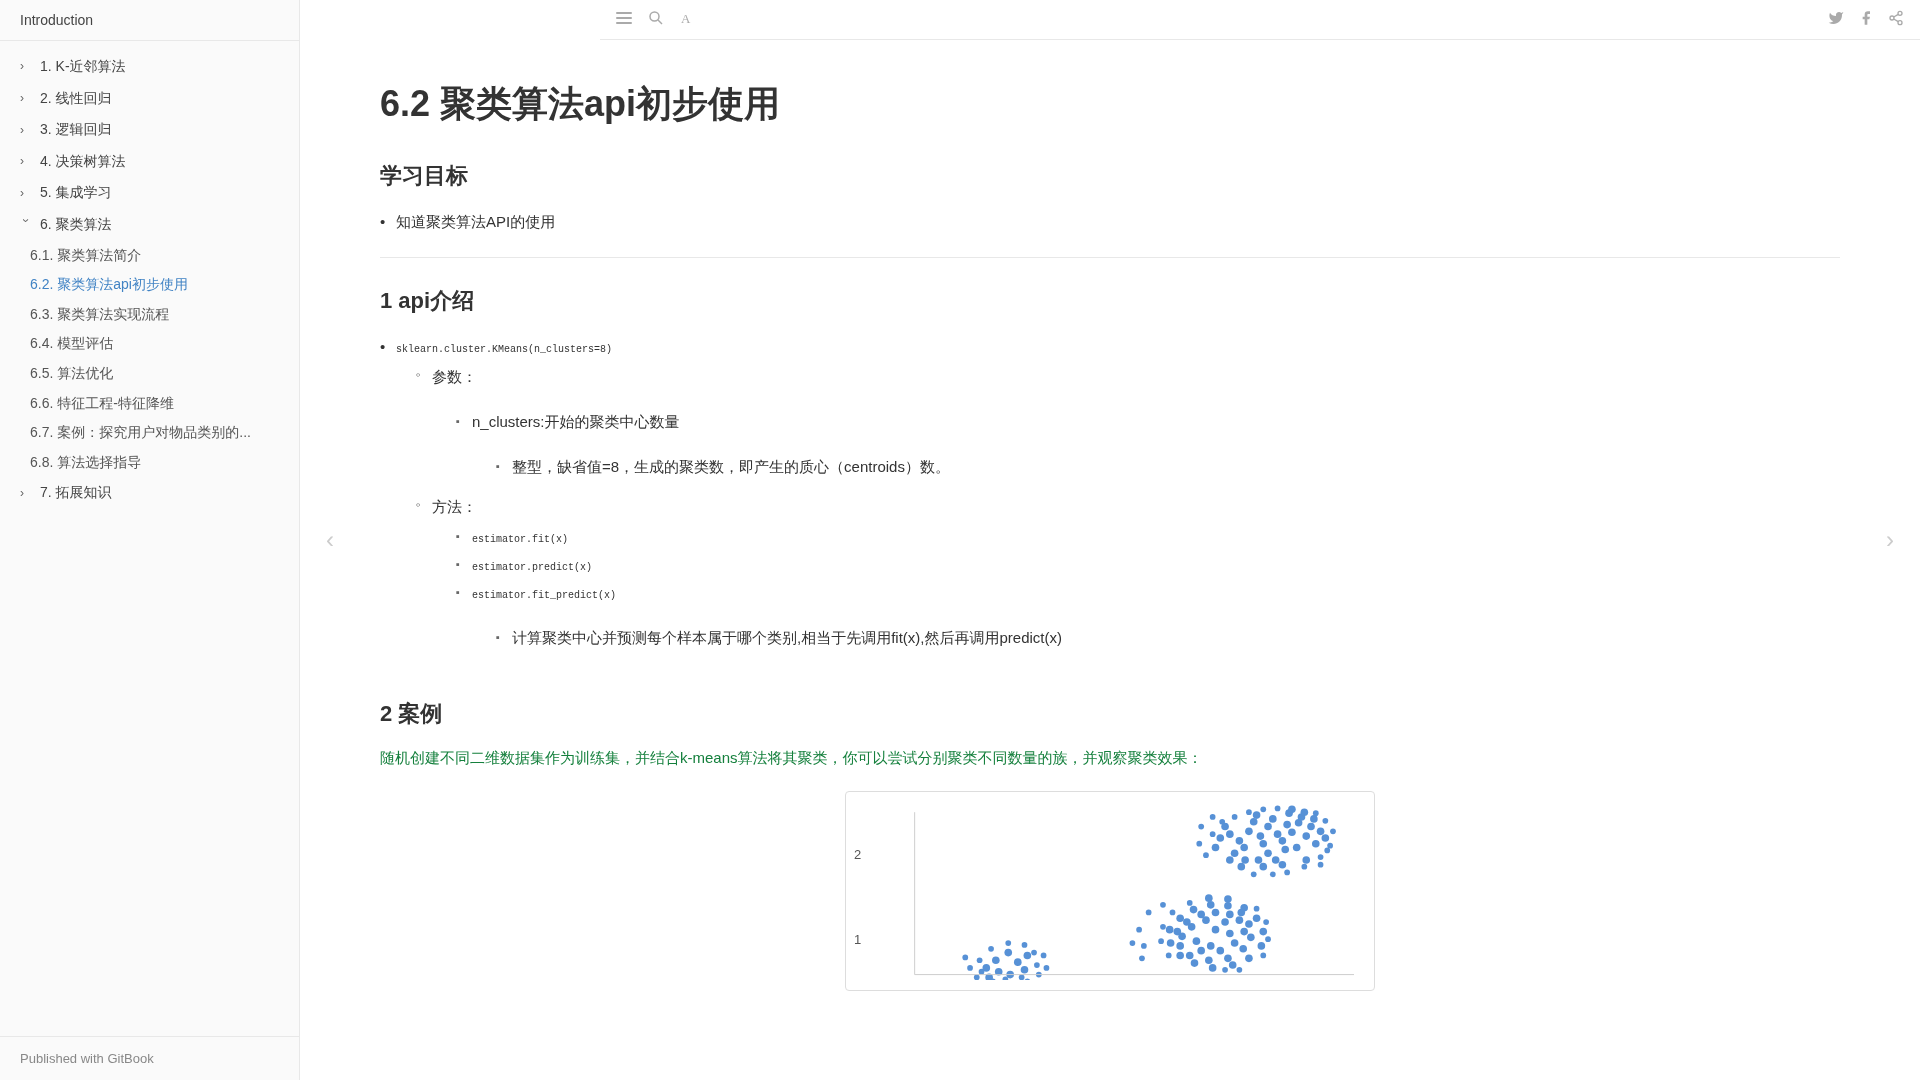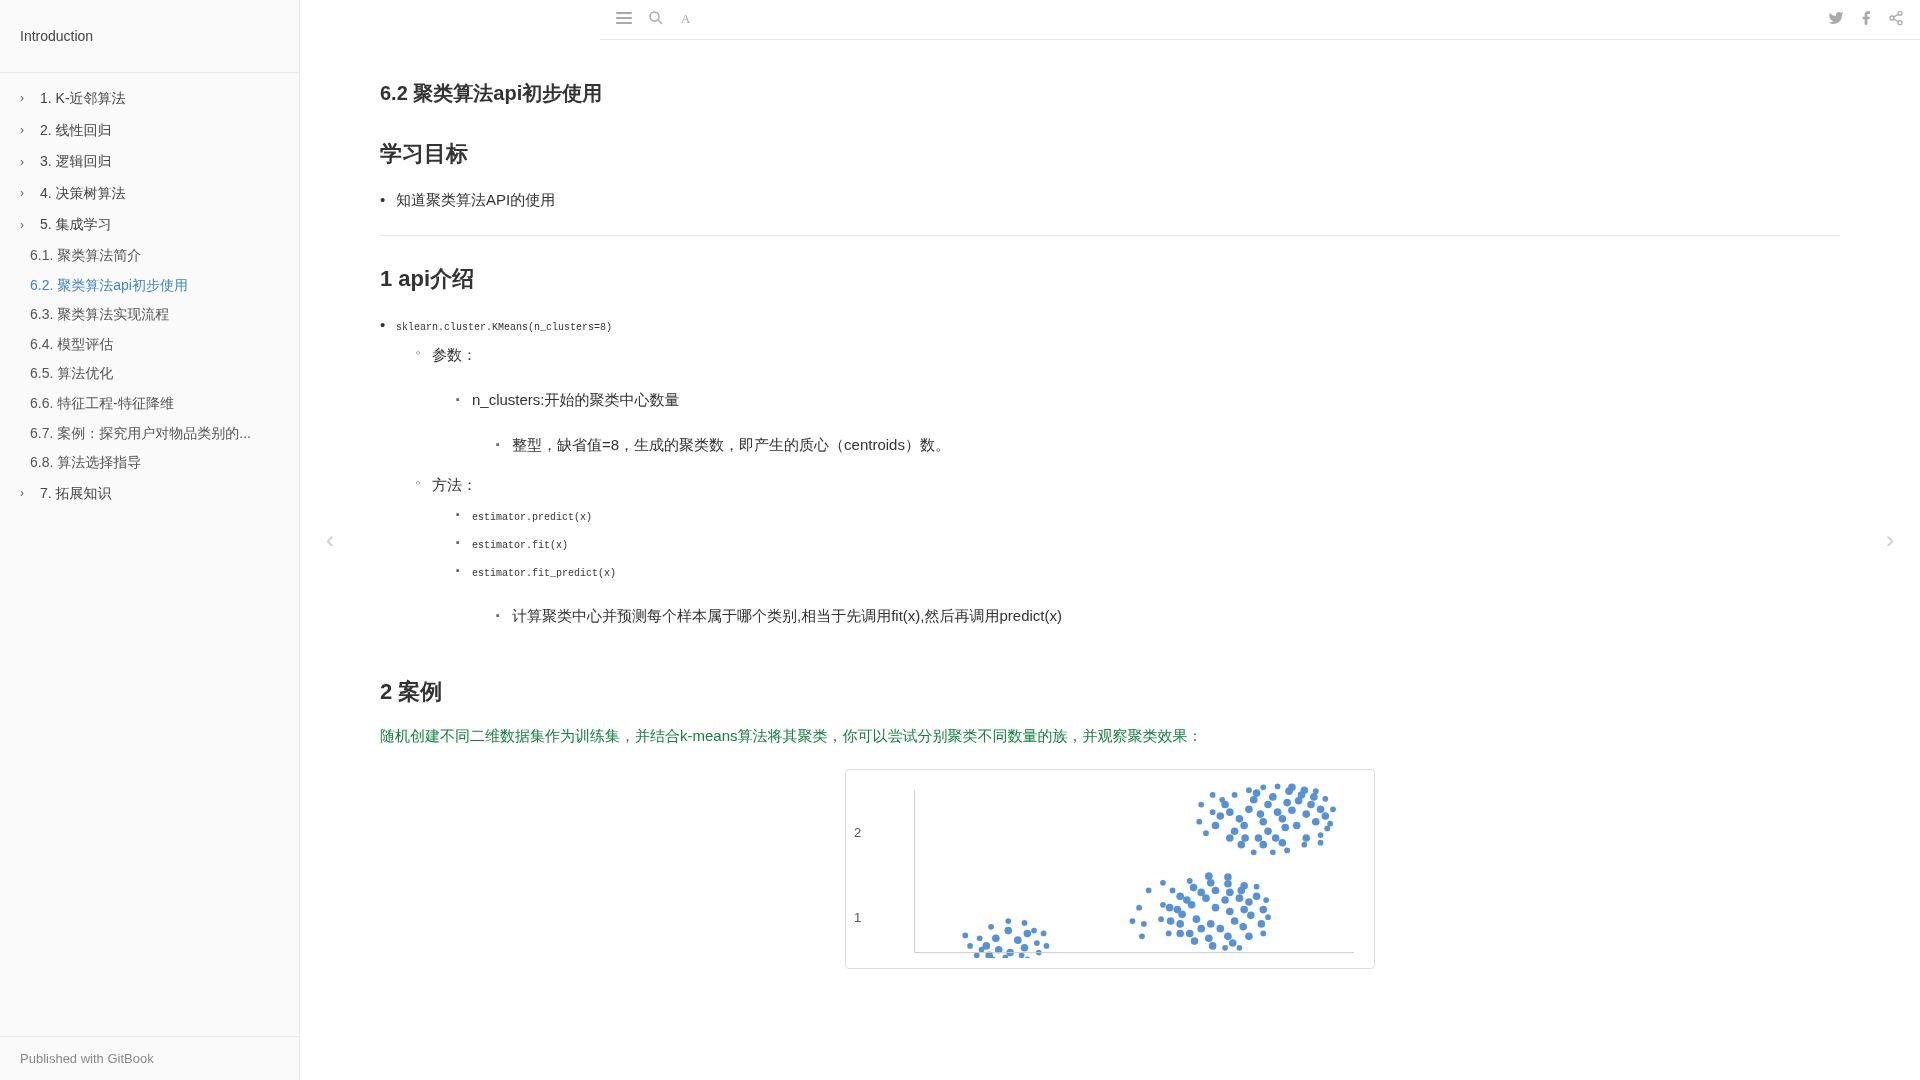--- a/index.html
+++ b/index.html
@@ -20,21 +20,21 @@
       min-width: 300px;
       background: #fafafa;
       border-right: 1px solid #e8e8e8;
       display: flex;
       flex-direction: column;
       overflow-y: auto;
       padding: 0;
     }
 
     .sidebar-header {
-      padding: 28px 20px;
+      padding: 12px 20px;
       font-size: 14px;
       color: #444;
       border-bottom: 1px solid #e8e8e8;
       background: #fafafa;
     }
 
     .sidebar-nav {
       padding: 10px 0;
       flex: 1;
     }
@@ -142,21 +142,21 @@
       cursor: pointer;
       color: #ccc;
       font-size: 24px;
       z-index: 100;
     }
     .nav-arrow.left { left: 310px; }
     .nav-arrow.right { right: 10px; }
 
     
     .page-title {
-      font-size: 20px;
+      font-size: 36px;
       font-weight: 600;
       color: #333;
       margin-bottom: 32px;
     }
 
     .section-title {
       font-size: 22px;
       font-weight: 600;
       color: #333;
       margin: 28px 0 16px 0;
@@ -327,20 +327,24 @@
     <div class="nav-item">
       <span class="chevron">›</span>
       <span class="label">4. 决策树算法</span>
     </div>
 
     <div class="nav-item">
       <span class="chevron">›</span>
       <span class="label">5. 集成学习</span>
     </div>
 
+    <div class="nav-item active-parent">
+      <span class="chevron" style="transform:rotate(90deg); display:inline-block;">›</span>
+      <span class="label">6. 聚类算法</span>
+    </div>
 
     <div class="sub-nav-item">
       <span>6.1. 聚类算法简介</span>
     </div>
     <div class="sub-nav-item active">
       <span>6.2. 聚类算法api初步使用</span>
     </div>
     <div class="sub-nav-item">
       <span>6.3. 聚类算法实现流程</span>
     </div>
@@ -445,22 +449,22 @@
                   <li>
                     <span>整型，缺省值=8，生成的聚类数，即产生的质心（centroids）数。</span>
                   </li>
                 </ul>
               </li>
             </ul>
           </li>
           <li>
             <span>方法：</span>
             <ul class="method-list">
+              <li><code>estimator.fit(x)</code></li>
               <li><code>estimator.predict(x)</code></li>
-              <li><code>estimator.fit(x)</code></li>
               <li>
                 <code>estimator.fit_predict(x)</code>
                 <ul class="sub-sub-bullet-list">
                   <li>
                     <span>计算聚类中心并预测每个样本属于哪个类别,相当于先调用fit(x),然后再调用predict(x)</span>
                   </li>
                 </ul>
               </li>
             </ul>
           </li>

